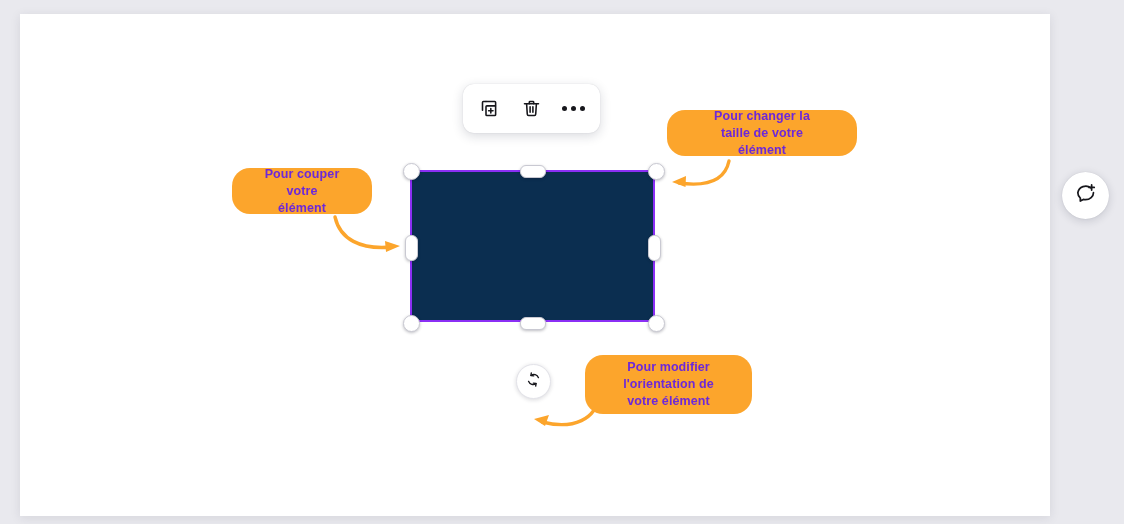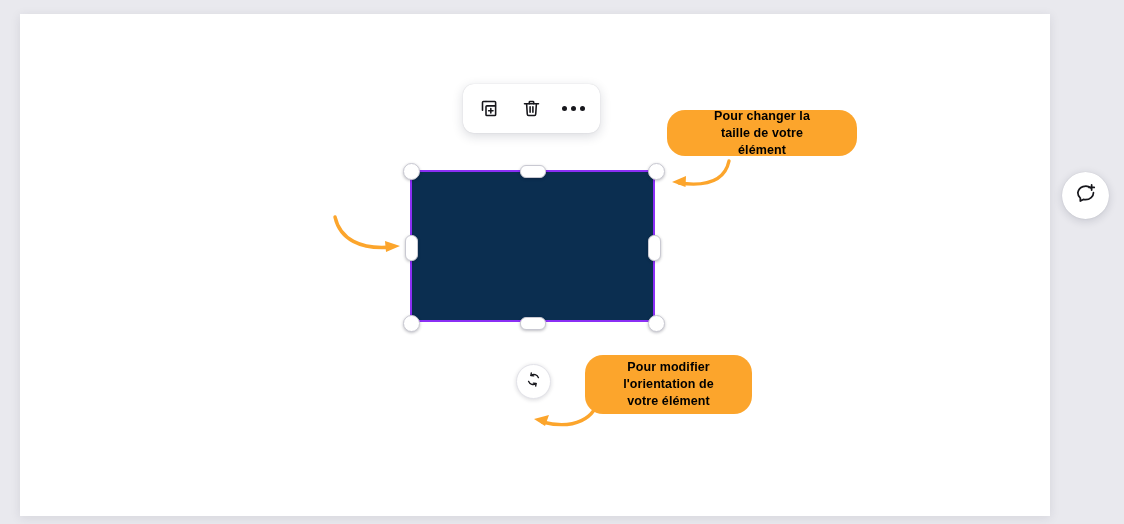--- a/index.html
+++ b/index.html
@@ -160,21 +160,21 @@
     align-items: center;
     justify-content: center;
     z-index: 60;
     cursor: pointer;
   }
 
   
   .coach-tip {
     position: absolute;
     background: #fca52c;
-    color: #000000;
+    color: #6d28d9;
     border-radius: 18px;
     font-size: 12.5px;
     line-height: 17px;
     font-weight: bold;
     text-align: center;
     display: flex;
     align-items: center;
     justify-content: center;
     padding: 9px 32px;
     box-sizing: border-box;
@@ -256,20 +256,21 @@
     </span>
   </div>
 
   <div class="coach-tip" id="tip-resize">Pour changer la taille de votre élément</div>
 
   <svg class="coach-arrow" id="arrow-resize" width="72" height="40" viewBox="0 0 72 40">
     <path d="M67 5 C63 24, 46 31, 17 27" fill="none" stroke="#fca52c" stroke-width="3.4" stroke-linecap="round"></path>
     <path d="M10 26 L24 20 L23.5 31 Z" fill="#fca52c"></path>
   </svg>
 
+  <div class="coach-tip" id="tip-cut">Pour couper votre élément</div>
 
   <svg class="coach-arrow" id="arrow-cut" width="78" height="48" viewBox="0 0 78 48">
     <path d="M5 5 C10 27, 30 38, 62 35" fill="none" stroke="#fca52c" stroke-width="3.4" stroke-linecap="round"></path>
     <path d="M70 34 L55 29 L56 40 Z" fill="#fca52c"></path>
   </svg>
 
   <div class="coach-tip" id="tip-rotate">Pour modifier l'orientation de votre élément</div>
 
   <svg class="coach-arrow" id="arrow-rotate" width="80" height="42" viewBox="0 0 80 42">
     <path d="M75 4 C72 27, 50 38, 18 30" fill="none" stroke="#fca52c" stroke-width="3.4" stroke-linecap="round"></path>

